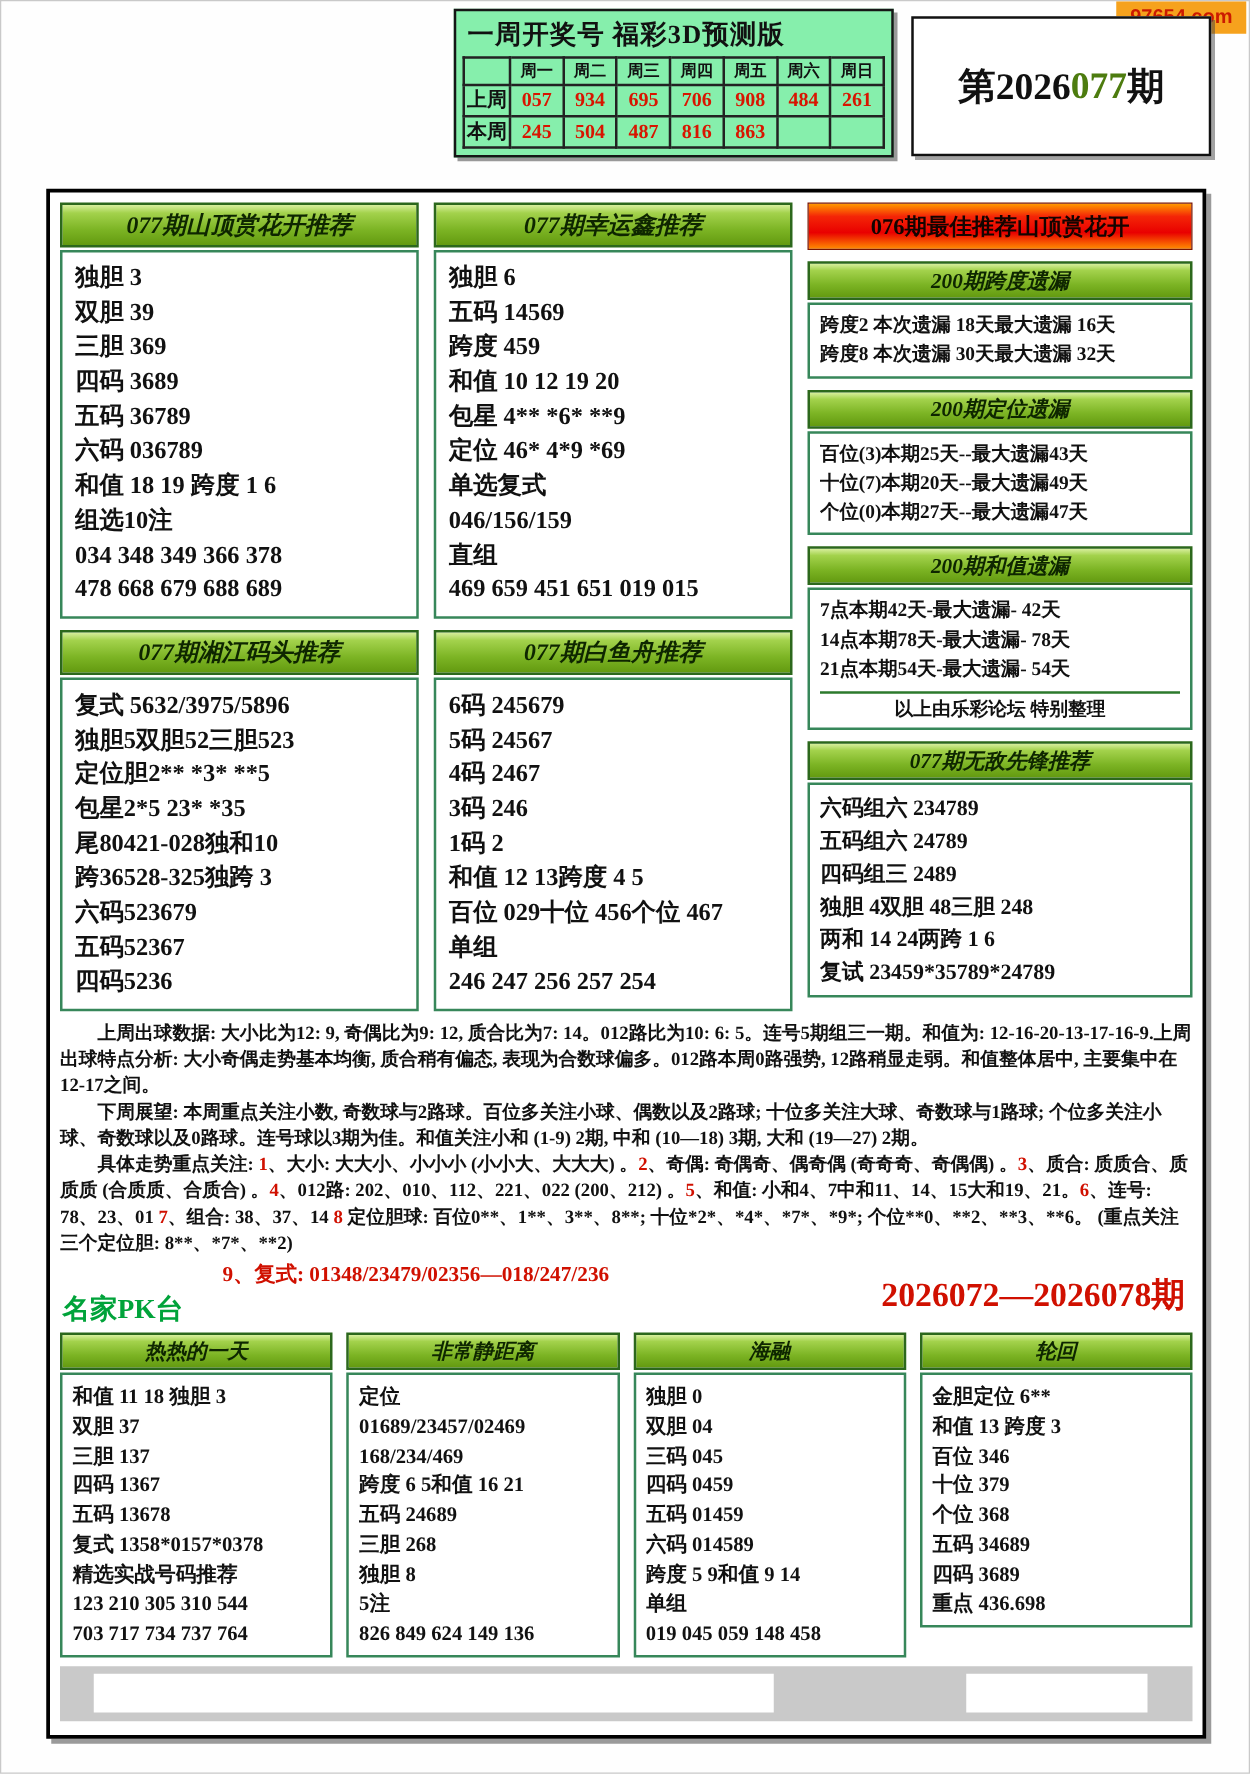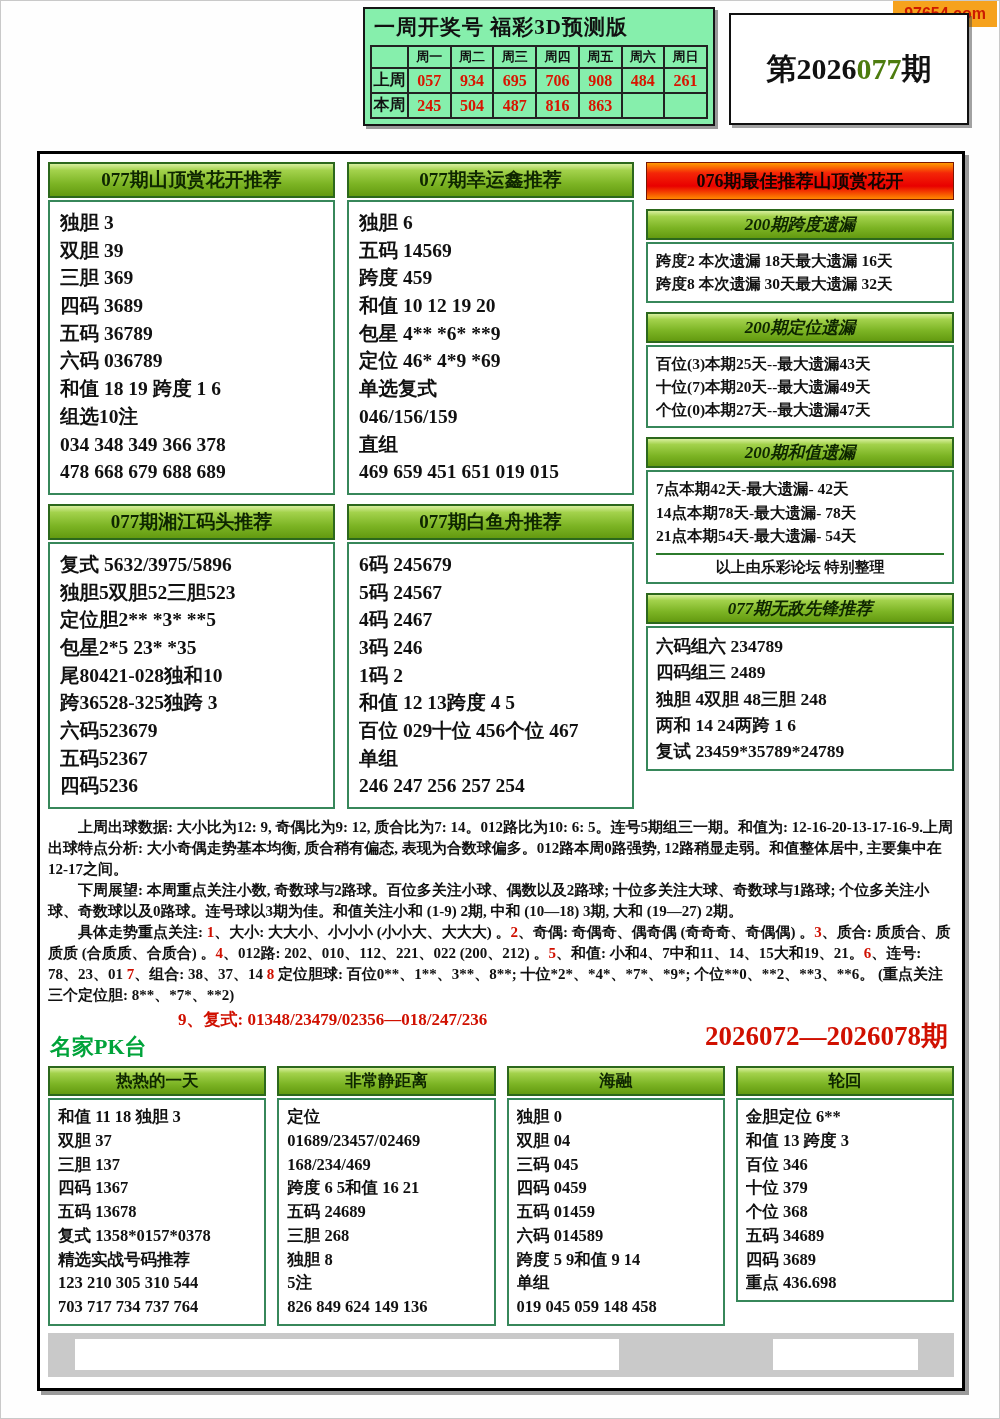--- a/index.html
+++ b/index.html
@@ -27,21 +27,21 @@
   
   .main-box { position:absolute; left:36px; top:150px; width:928px; height:1240px; background:#fff;
               border:3px solid #000; box-shadow:4px 4px 0 #9a9a9a; padding:8px 8px 0; overflow:hidden; }
 
   .top-grid { display:grid; grid-template-columns:287px 287px 1fr; gap:12px; }
   .vcol { display:flex; flex-direction:column; gap:9px; }
 
   .panel-header, .section-header {
       background:linear-gradient(180deg,#d8ef9e 0%,#a3d24c 20%,#7cb424 62%,#639a10 100%);
       border:2px solid #2c681c; text-align:center; font-weight:bold; color:#0e2600;
-      padding:3px 2px; font-size:19px; white-space:nowrap; overflow:hidden; }
+      padding:3px 2px; font-size:19px; white-space:nowrap; overflow:hidden;font-style:italic; }
   .section-header { font-size:17px; padding:2px; font-style:italic; }
   .panel-body, .section-body { border:2px solid #37875a; background:#fff; margin-top:2px; padding:7px 10px; }
   .panel-body .line { font-size:19.5px; font-weight:bold; line-height:1.42; white-space:nowrap; overflow:hidden; }
   .section-body { padding:5px 8px; }
   .section-body .line { font-size:15.5px; font-weight:bold; line-height:1.5; white-space:nowrap; overflow:hidden; }
   .wudi .line { font-size:17.5px; line-height:1.5; }
 
   .red-banner { background:linear-gradient(180deg,#ff9a00 0%,#f42607 28%,#e90000 64%,#ff8a00 100%);
       border:1px solid #7a1500; text-align:center; font-weight:bold; font-size:18px;
       padding:6px 2px; color:#140400; white-space:nowrap; overflow:hidden; }
@@ -219,20 +219,21 @@
               </div>
             <div class="divider"></div>
             <div class="footer-note">以上由乐彩论坛 特别整理</div>
           </div>
         </div>
 
         <div>
           <div class="section-header">077期无敌先锋推荐</div>
           <div class="section-body wudi">
               <div class="line">六码组六 234789</div>
+              <div class="line">五码组六 24789</div>
               <div class="line">四码组三 2489</div>
               <div class="line">独胆 4双胆 48三胆 248</div>
               <div class="line">两和 14 24两跨 1 6</div>
               <div class="line">复试 23459*35789*24789</div>
             </div>
         </div>
       </div>
     </div>
 
     <div class="analysis">

